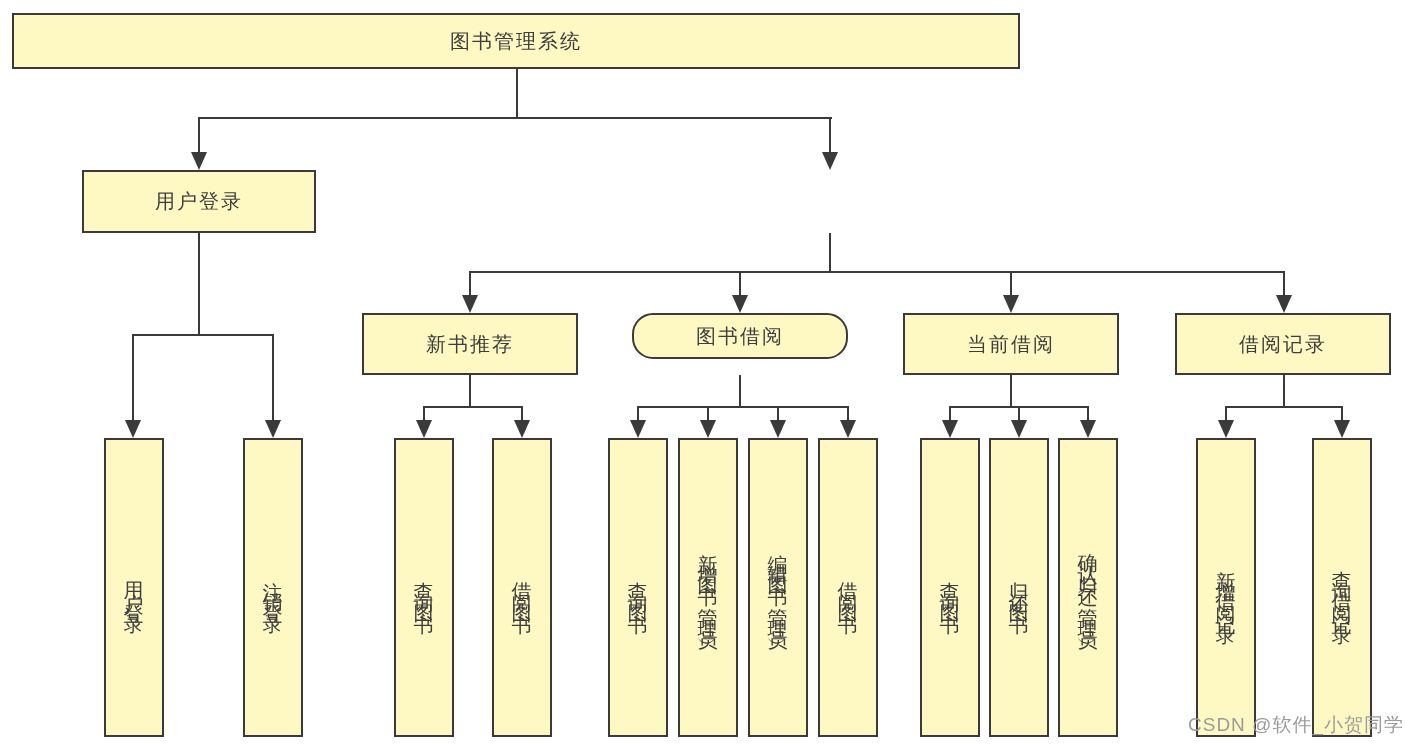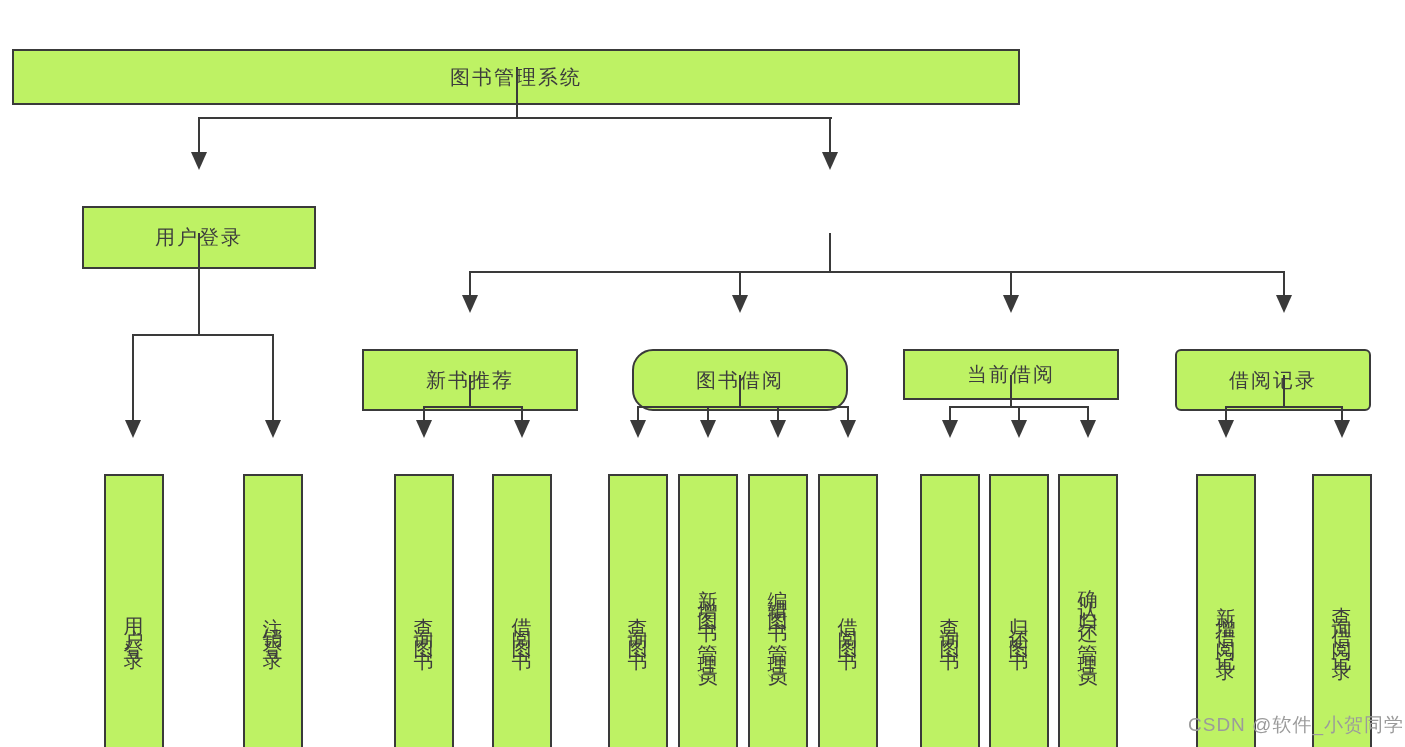--- a/index.html
+++ b/index.html
@@ -10,28 +10,27 @@
   html,body{margin:0;padding:0;background:#ffffff;}
   body{font-family:"Liberation Sans","DejaVu Sans",sans-serif;}
   .canvas{
     position:relative;
     width:1405px;height:747px;
     background:#ffffff;
     overflow:hidden;
   }
   .box{
     position:absolute;
-    background:#bef264;
+    background:#fef9c3;
     border:2px solid var(--line);
     box-sizing:border-box;
     display:flex;
     align-items:center;
     justify-content:center;
     color:var(--text);
-    margin-top:36px;
   }
   .h-box{
     font-size:20px;
     letter-spacing:2px;
   }
   .v-box{
     font-size:20px;
     writing-mode:vertical-rl;
     text-orientation:mixed;
     letter-spacing:11px;
@@ -88,27 +87,27 @@
   <div class="vl" style="left:739px;top:271px;height:26px;"></div>
   <div class="ah" style="left:732px;top:295px;"></div>
   <div class="vl" style="left:1010px;top:271px;height:26px;"></div>
   <div class="ah" style="left:1003px;top:295px;"></div>
   <div class="vl" style="left:1283px;top:271px;height:26px;"></div>
   <div class="ah" style="left:1276px;top:295px;"></div>
 
   <div class="box h-box" style="left:362px;top:313px;width:216px;height:62px;">
     <span>新书推荐</span>
   </div>
-  <div class="box h-box" style="left:632px;top:313px;width:216px;height:62px;border-radius:21px;">
+  <div class="box h-box" style="left:632px;top:313px;width:216px;height:46px;border-radius:21px;">
     <span>图书借阅</span>
   </div>
-  <div class="box h-box" style="left:903px;top:313px;width:216px;height:51px;">
+  <div class="box h-box" style="left:903px;top:313px;width:216px;height:62px;">
     <span>当前借阅</span>
   </div>
-  <div class="box h-box" style="left:1175px;top:313px;width:196px;height:62px;border-radius:6px;">
+  <div class="box h-box" style="left:1175px;top:313px;width:216px;height:62px;">
     <span>借阅记录</span>
   </div>
 
   <div class="vl" style="left:469px;top:375px;height:33px;"></div>
   <div class="hl" style="left:423px;top:406px;width:100px;"></div>
   <div class="vl" style="left:423px;top:406px;height:16px;"></div>
   <div class="ah" style="left:416px;top:420px;"></div>
   <div class="vl" style="left:521px;top:406px;height:16px;"></div>
   <div class="ah" style="left:514px;top:420px;"></div>
 

